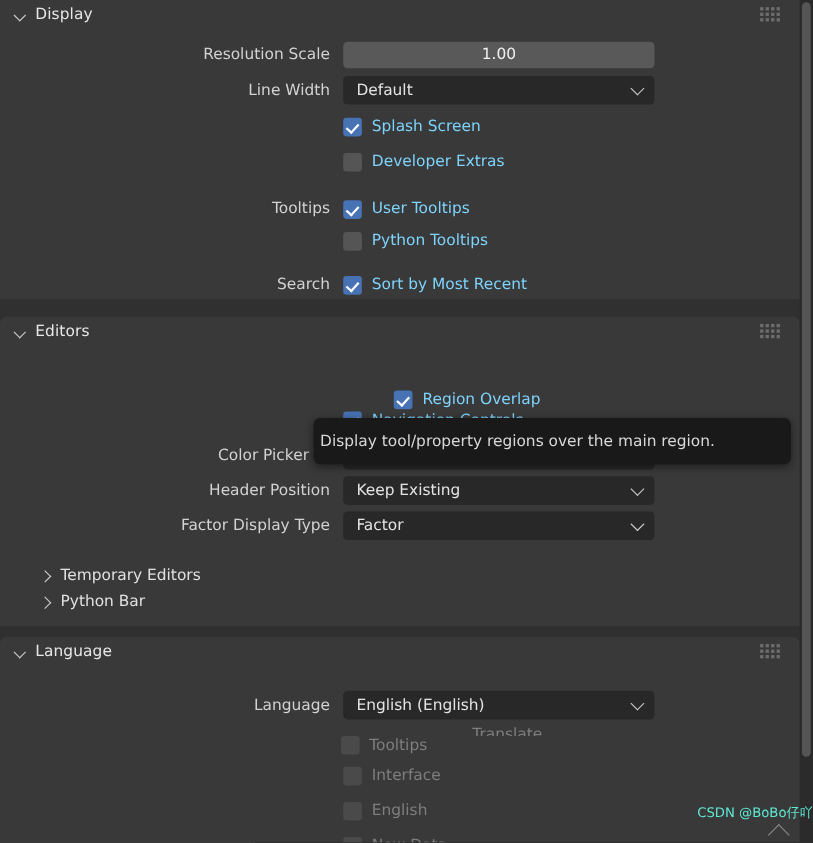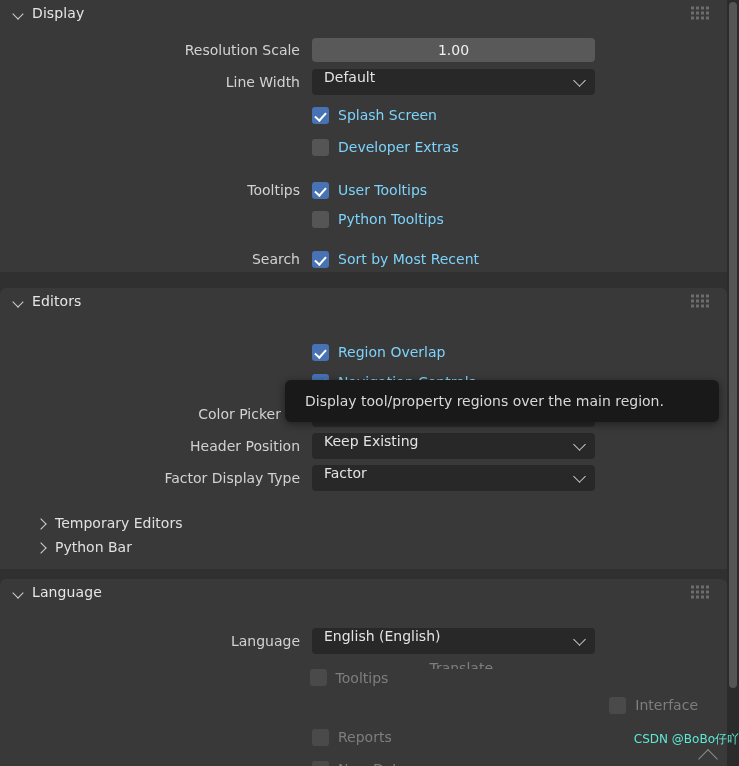--- a/index.html
+++ b/index.html
@@ -112,21 +112,21 @@
   }
 
   
   .dd {
     position: relative;
     width: 283px;
     height: 26px;
     background: #282828;
     border-radius: 4px;
     display: flex;
-    align-items: flex-start;
+    align-items: center;
     padding-left: 12px;
     font-size: 14px;
     color: #e3e3e3;
   }
   .dd .chev {
     position: absolute;
     right: 11px;
     top: 50%;
     width: 9px; height: 9px;
     margin-top: -6px;
@@ -180,21 +180,21 @@
   .tooltip {
     position: absolute;
     left: 285px;
     top: 380px;
     width: 434px;
     height: 42px;
     background: #19191a;
     border-radius: 6px;
     display: flex;
     align-items: center;
-    padding: 0 20px;
+    padding: 0 6px;
     font-size: 14px;
     color: #d8d8d8;
     box-shadow: 0 2px 8px rgba(0,0,0,.45);
     z-index: 50;
     white-space: nowrap;
   }
 
   
   .scrollbar-track {
     position: absolute;
@@ -329,21 +329,21 @@
           <i></i>
           <i></i>
           <i></i>
           <i></i>
           <i></i>
           <i></i>
           <i></i>
       </span>
     </div>
 
-    <div class="row" style="top:51px;">
+    <div class="row" style="top:62px;padding-left:46px;">
       <div class="lbl"></div>
       <div class="field cbrow">
         <span class="cb on"></span>
         <span class="cbtxt">Region Overlap</span>
       </div>
     </div>
 
     <div class="row" style="top:81px;">
       <div class="lbl"></div>
       <div class="field cbrow">
@@ -423,33 +423,33 @@
     </div>
 
     <div class="row" style="top:81px;flex-direction:column;">
       <div class="lbl dim">Translate</div>
       <div class="field cbrow">
         <span class="cb dim"></span>
         <span class="cbtxt dim">Tooltips</span>
       </div>
     </div>
 
-    <div class="row" style="top:113px;justify-content:flex-end;">
+    <div class="row" style="top:113px;">
       <div class="lbl dim"></div>
       <div class="field cbrow">
         <span class="cb dim"></span>
         <span class="cbtxt dim">Interface</span>
       </div>
     </div>
 
     <div class="row" style="top:145px;">
       <div class="lbl dim"></div>
       <div class="field cbrow">
         <span class="cb dim"></span>
-        <span class="cbtxt dim">Reports</span>
+        <span class="cbtxt dim">English</span>
       </div>
     </div>
 
     <div class="row" style="top:177px;">
       <div class="lbl dim"></div>
       <div class="field cbrow">
         <span class="cb dim"></span>
         <span class="cbtxt dim">New Data</span>
       </div>
     </div>

